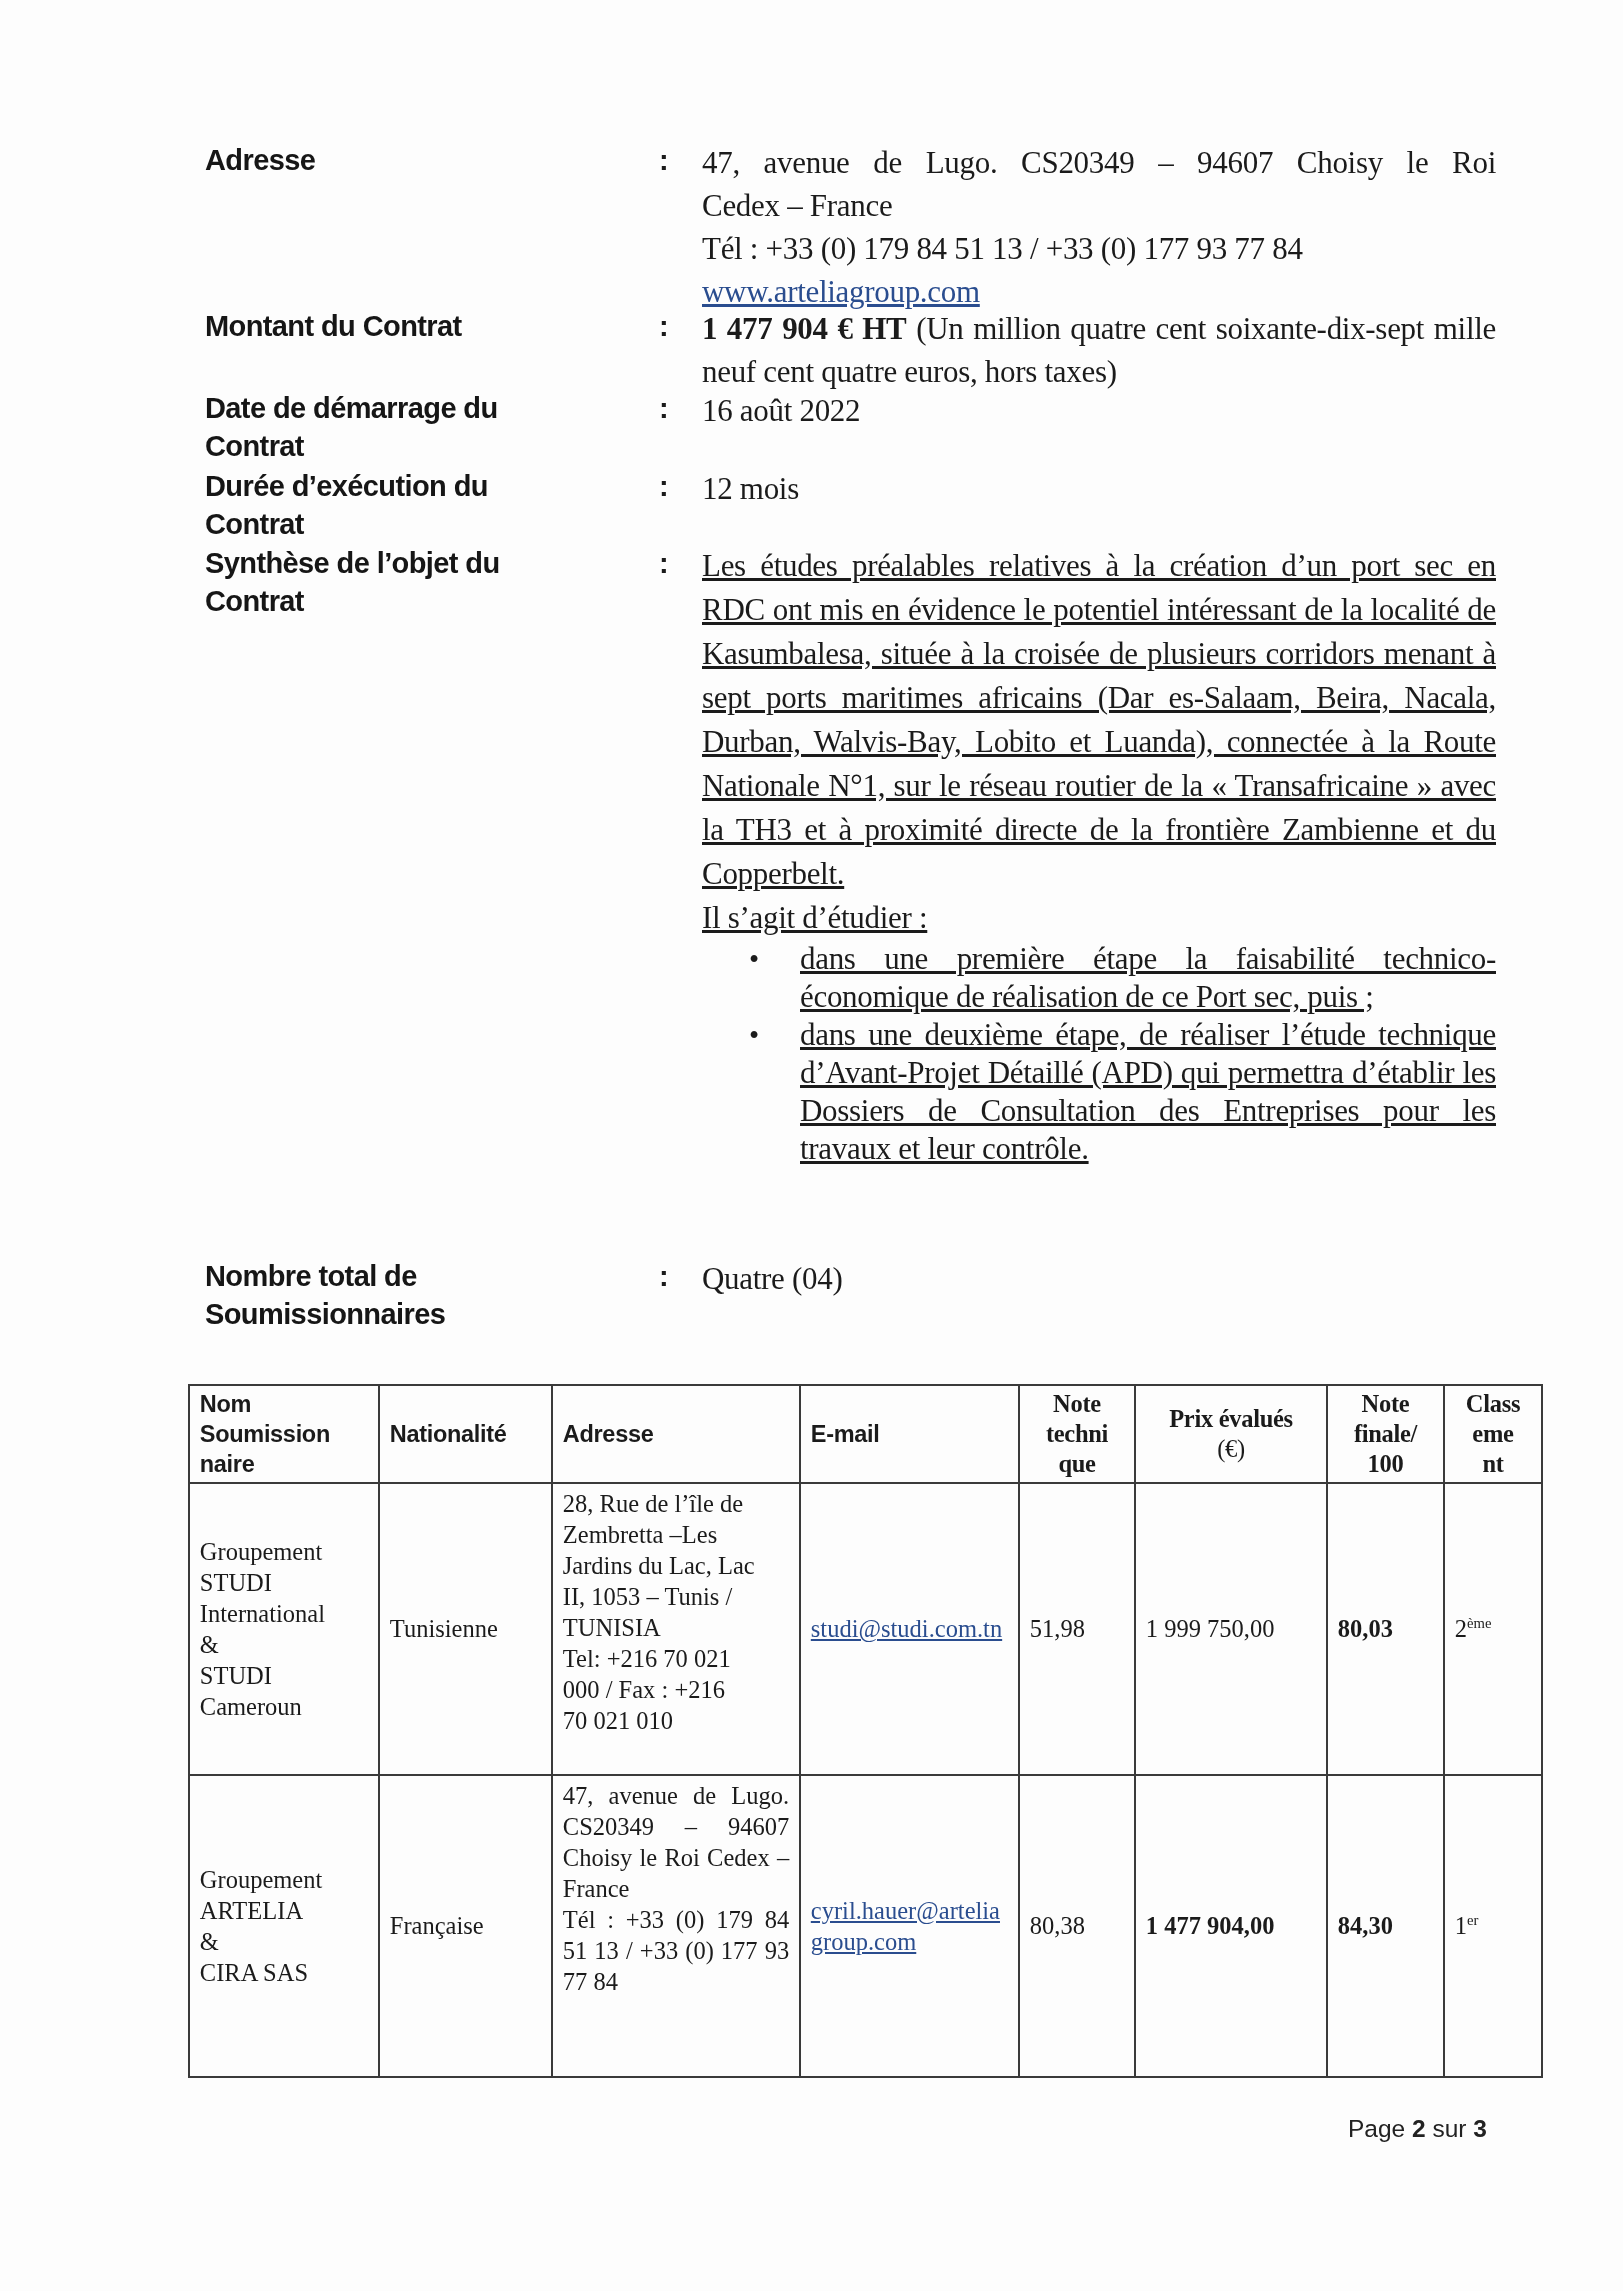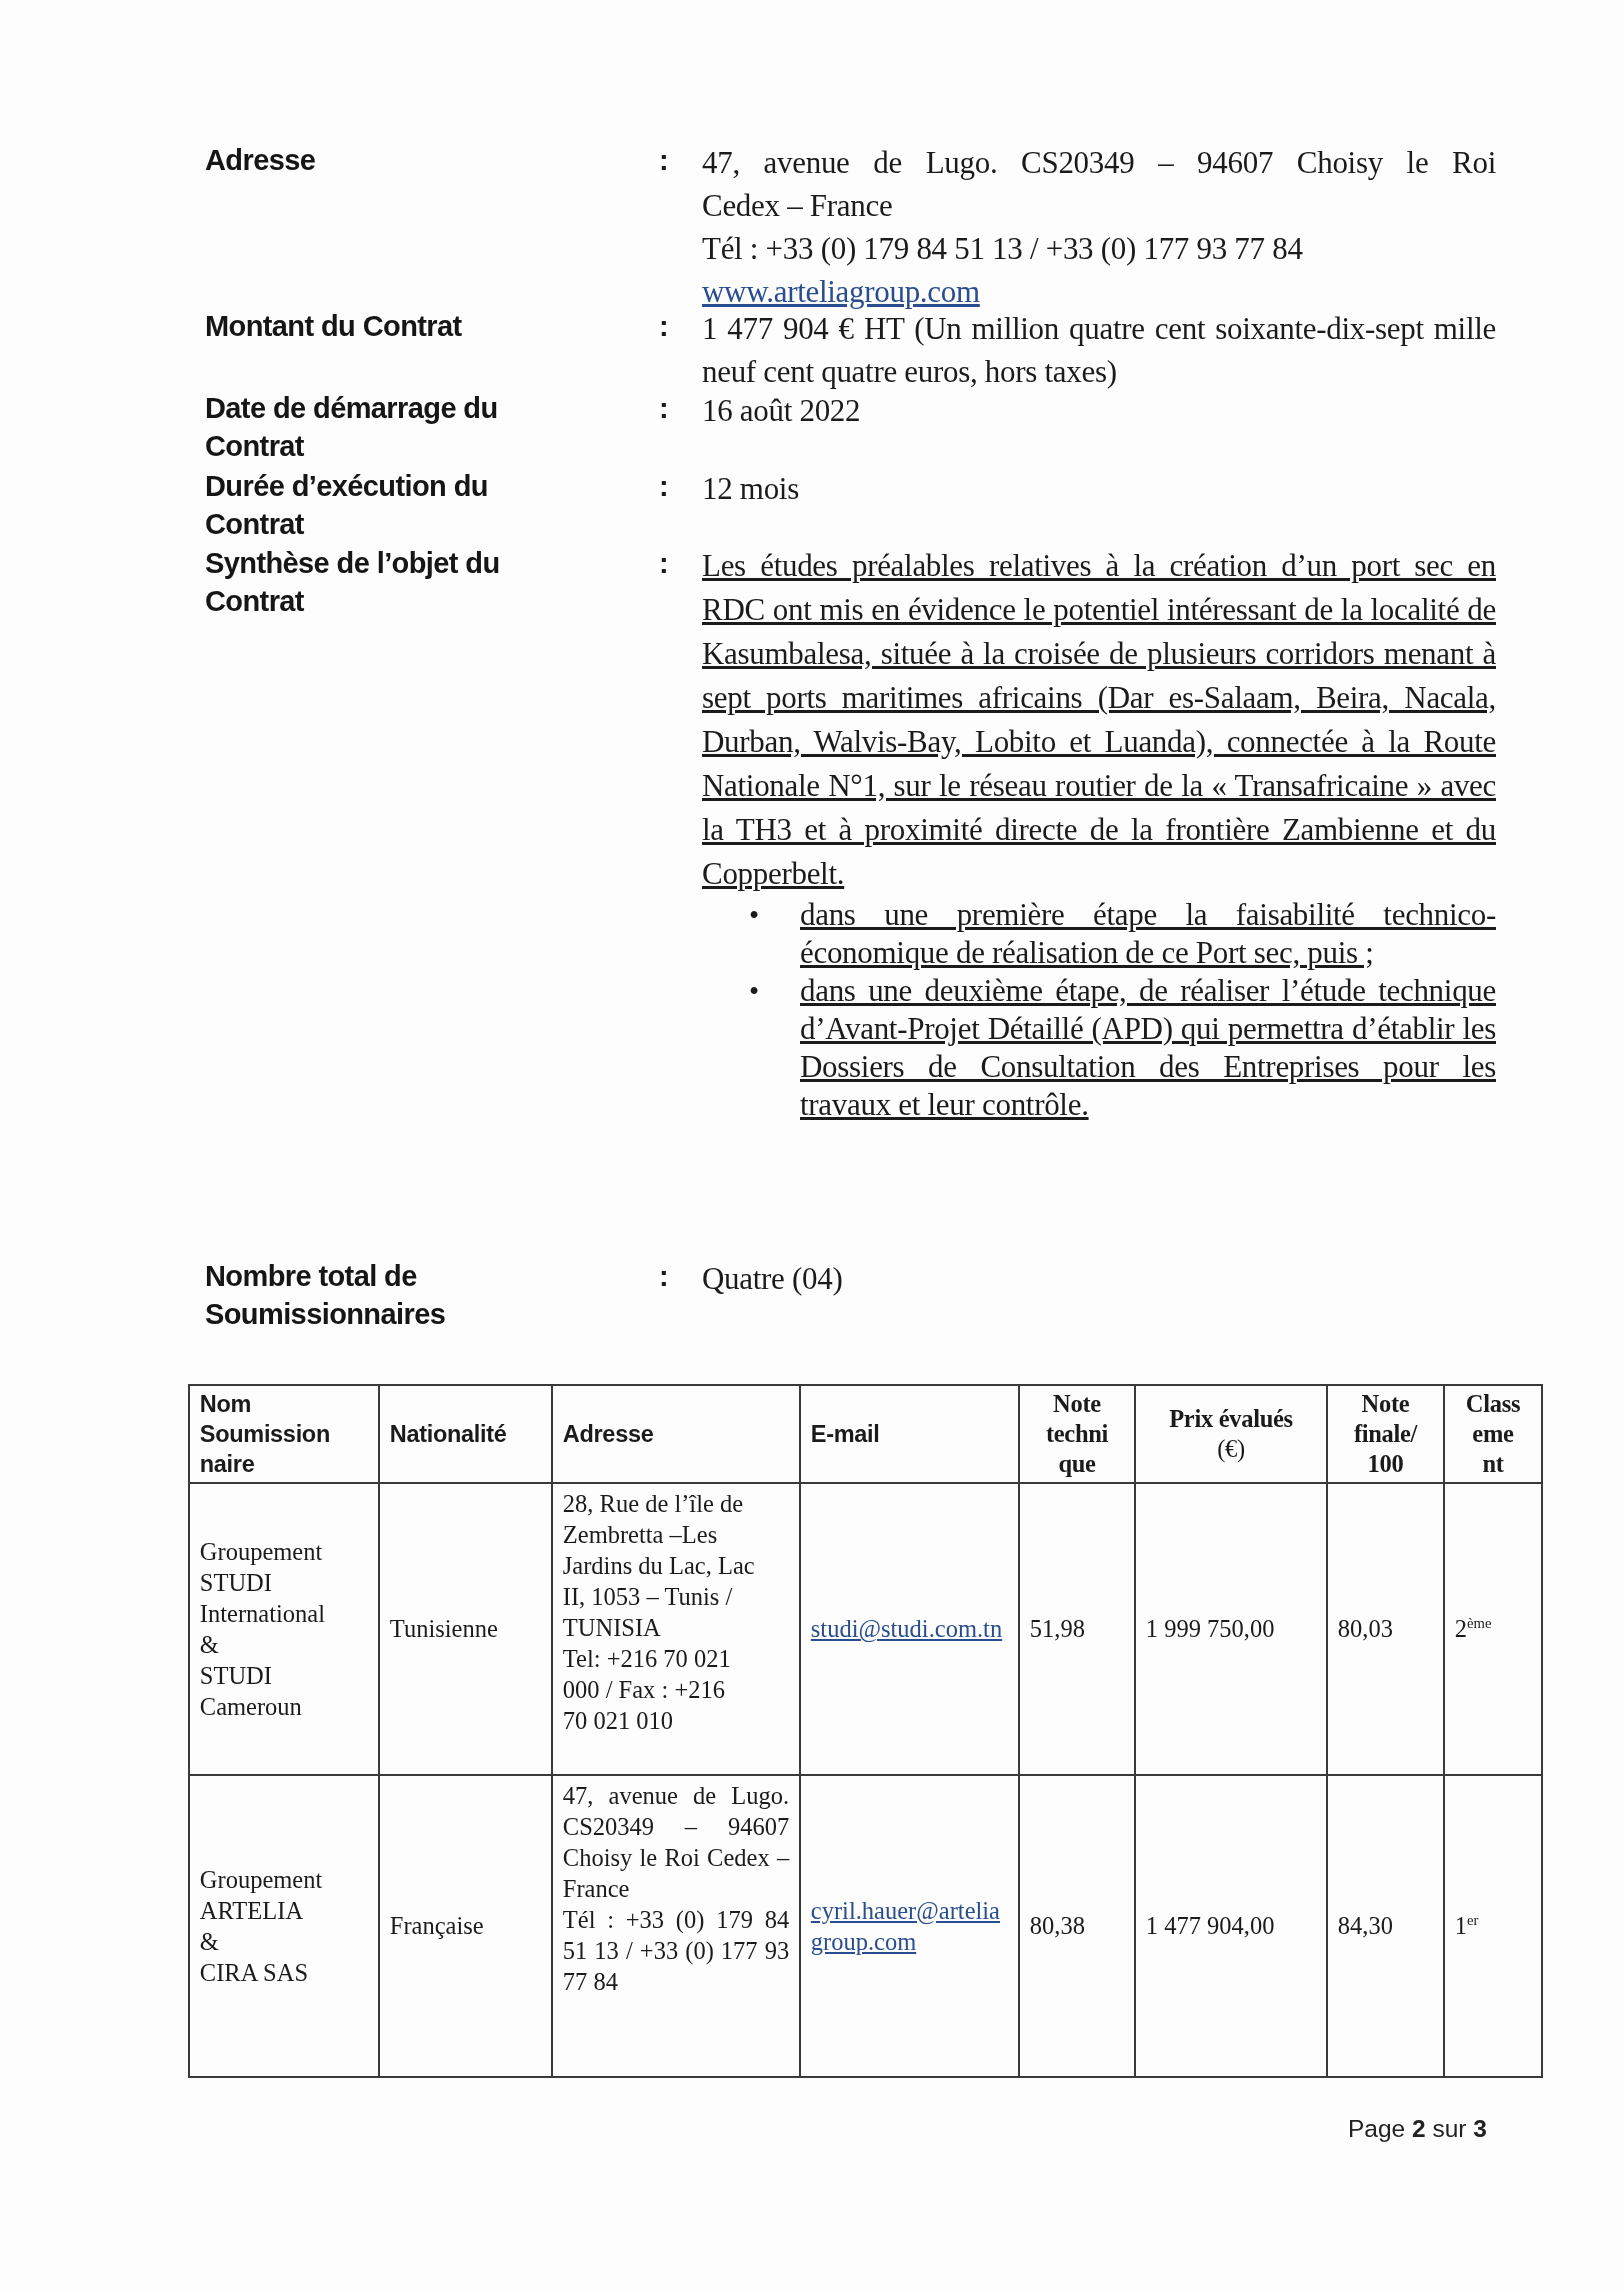--- a/index.html
+++ b/index.html
@@ -22,21 +22,21 @@
     position: absolute; left: 659px; font-size: 29px; line-height: 39px;
     font-family: "Liberation Sans", sans-serif; font-weight: bold;
   }
   .kv .val {
     position: absolute; left: 702px; width: 794px;
     font-size: 31px; line-height: 43px; letter-spacing: -0.3px;
   }
   .kv .val.just { text-align: justify; }
   .kv .val .line { display: block; }
   .link { color: #2a4d8f; text-decoration: underline; }
-  .bold { font-weight: normal; }
+  .bold { font-weight: bold; }
 
   .objet { line-height: 44px !important; text-decoration: underline; }
   .objet p { margin: 0; text-align: justify; text-align-last: left; }
   .objet ul { margin: 0; padding-left: 98px; list-style: none; }
   .objet li { position: relative; text-align: justify; line-height: 38px; }
   .objet li::before {
     content: "\2022"; position: absolute; left: -51px; top: 0;
     font-size: 29px;
   }
 
@@ -117,20 +117,21 @@
   </div>
 
   <div class="kv" style="top:544px;">
     <div class="lbl">
       <div>Synthèse de l’objet du</div>
       <div>Contrat</div>
     </div>
     <div class="colon">:</div>
     <div class="val objet">
       <p>Les études préalables relatives à la création d’un port sec en RDC ont mis en évidence le potentiel intéressant de la localité de  Kasumbalesa, située à la croisée de plusieurs corridors menant à sept ports maritimes africains (Dar es-Salaam, Beira, Nacala, Durban, Walvis-Bay, Lobito et Luanda), connectée à la Route Nationale N°1, sur le réseau routier de la « Transafricaine » avec la TH3 et à proximité directe de la frontière Zambienne et du Copperbelt.</p>
+      <p>Il s’agit d’étudier :</p>
       <ul>
         <li>dans une première étape la faisabilité technico-économique de réalisation de ce Port sec, puis ;</li>
         <li>dans une deuxième étape, de réaliser l’étude technique d’Avant-Projet Détaillé (APD) qui permettra d’établir les Dossiers de Consultation des Entreprises pour les travaux et leur contrôle.</li>
       </ul>
     </div>
   </div>
 
   <div class="kv" style="top:1257px;">
     <div class="lbl">
       <div>Nombre total de</div>

